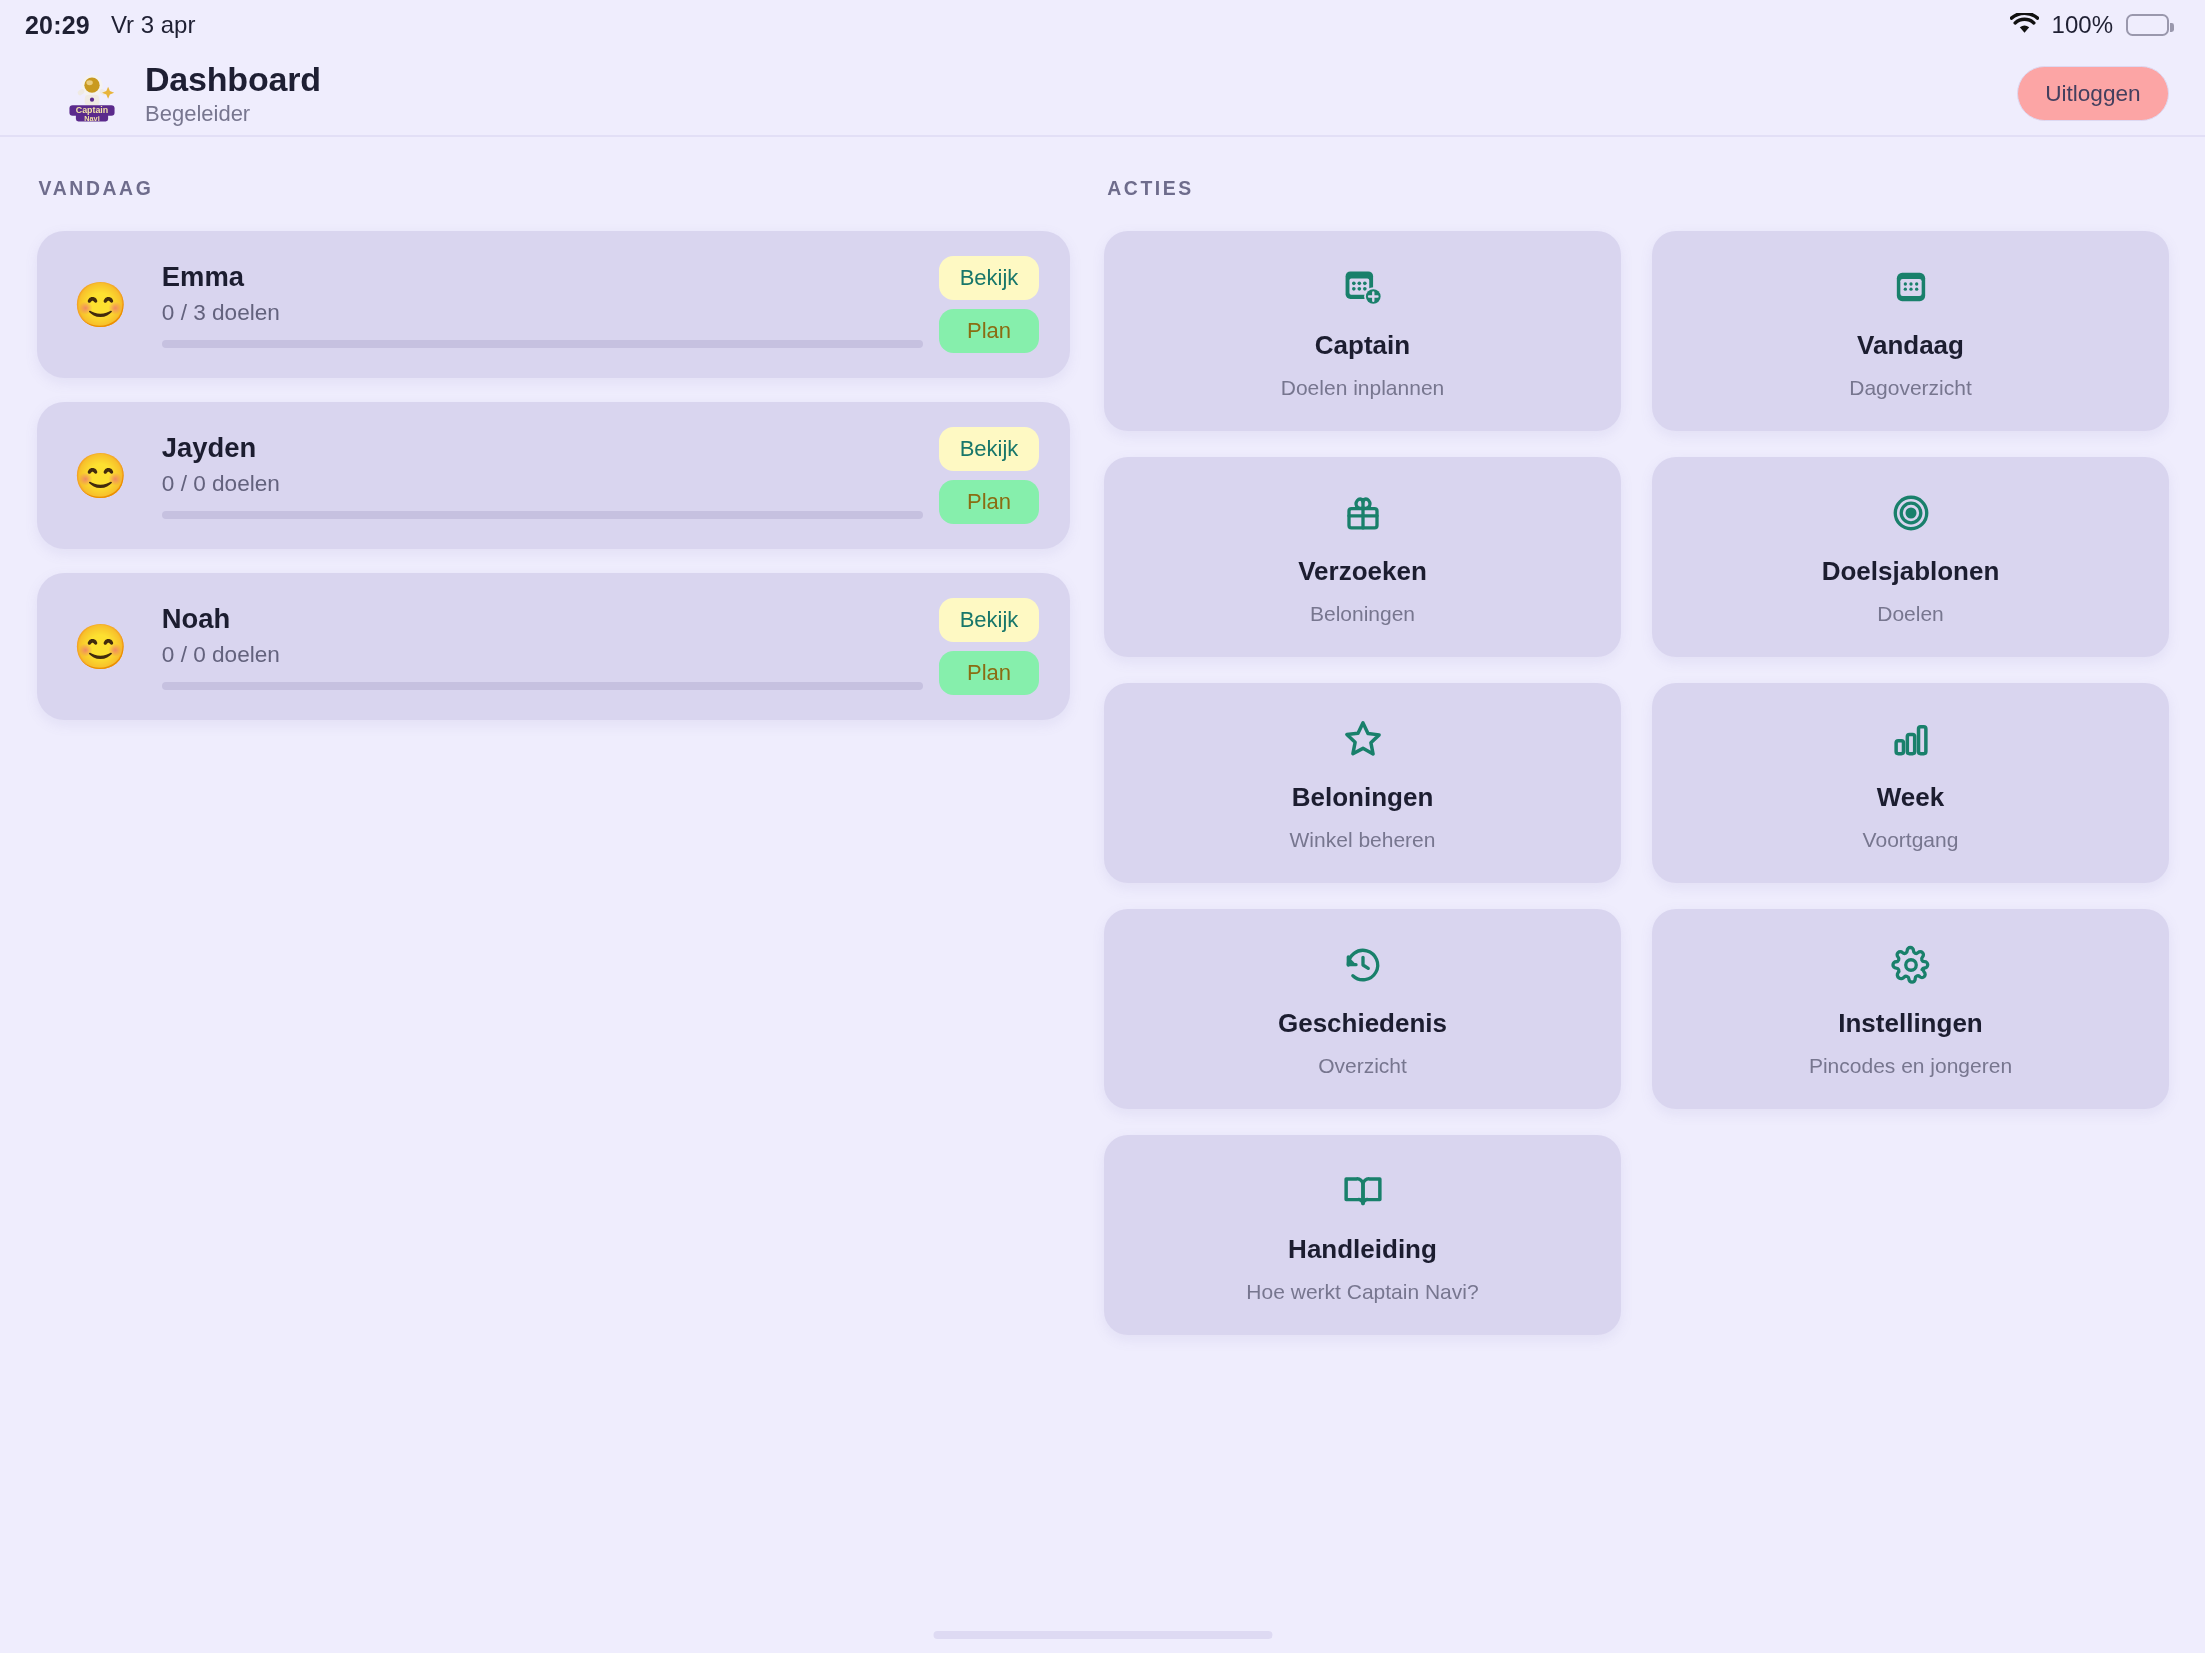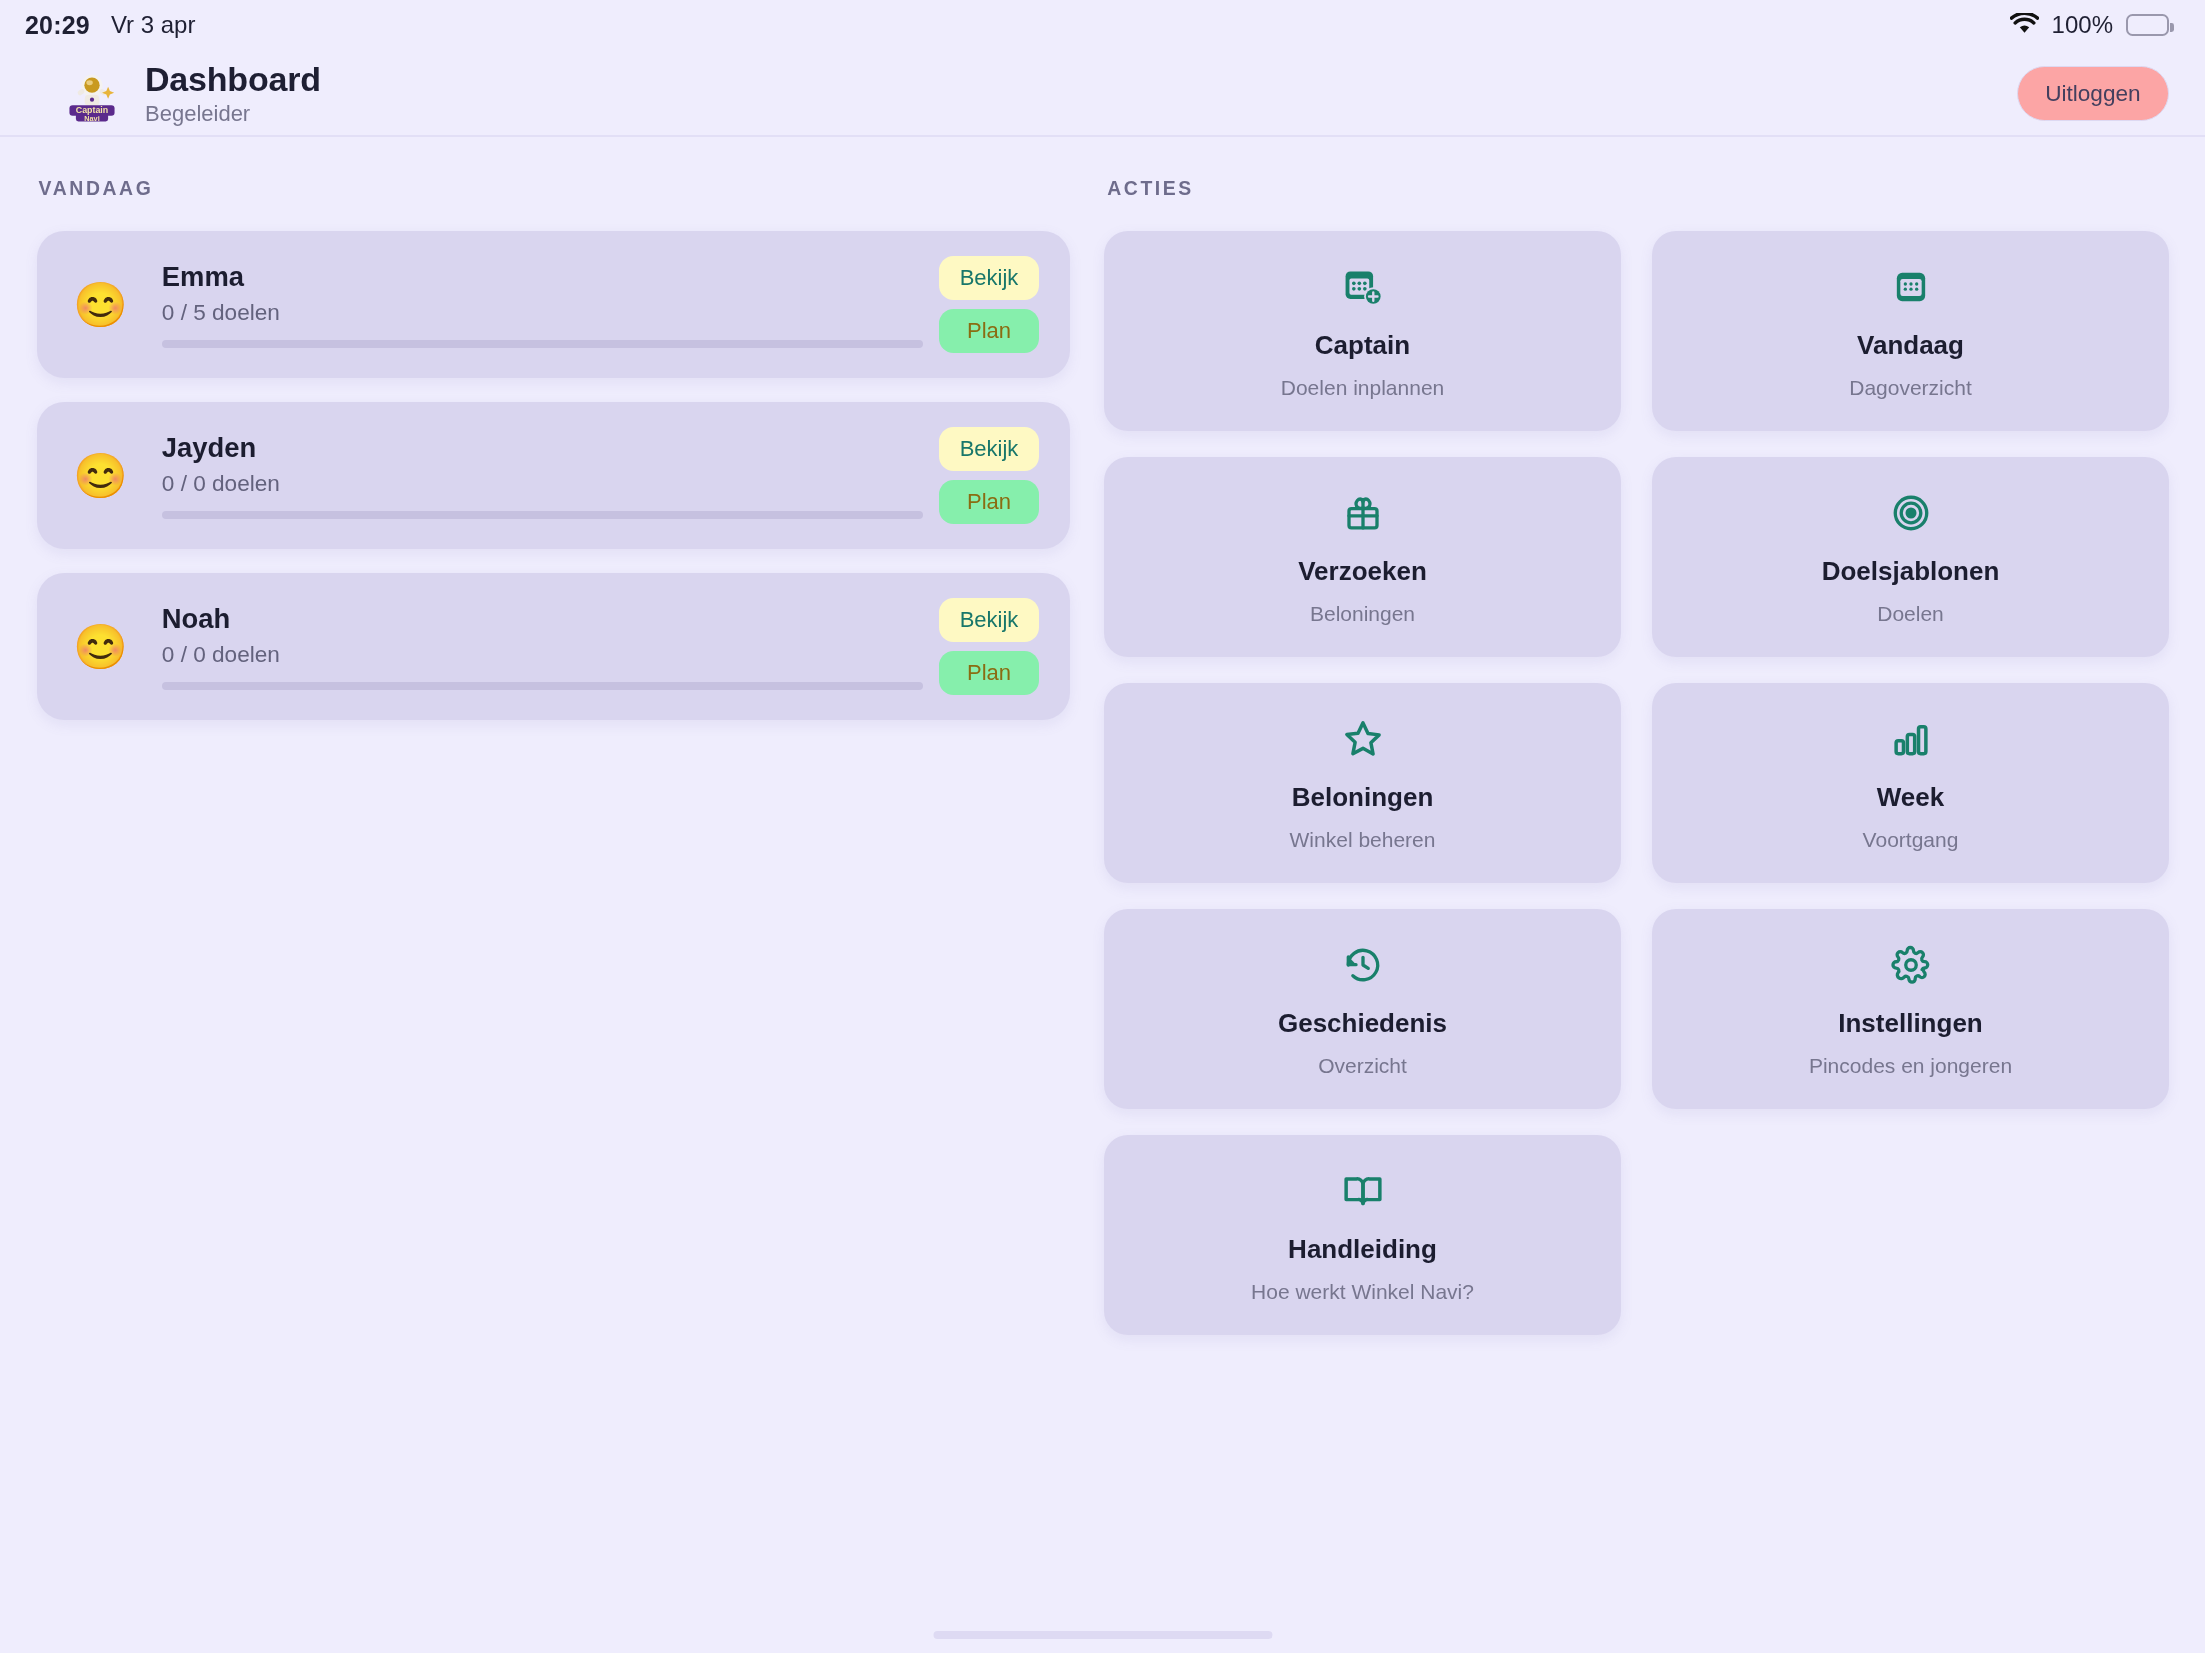--- a/index.html
+++ b/index.html
@@ -173,21 +173,21 @@
 
 <div class="main">
 
   <div class="col-left">
     <div class="section-label">VANDAAG</div>
     <div id="children-list">
         <div class="child-card">
           <div class="avatar">😊</div>
           <div class="child-body">
             <div class="child-name">Emma</div>
-            <div class="child-goals">0 / 5 doelen</div>
+            <div class="child-goals">0 / 3 doelen</div>
             <div class="progress">
               <div class="progress-fill" style="width:0%"></div>
             </div>
           </div>
           <div class="child-btns">
             <button class="btn-view">Bekijk</button>
             <button class="btn-plan">Plan</button>
           </div>
         </div>
         <div class="child-card">
@@ -329,20 +329,20 @@
           <div class="action-sub">Pincodes en jongeren</div>
         </div>
         <div class="action-card">
           <div class="action-icon">
             <svg width="44" height="44" viewBox="0 0 24 24" fill="none" stroke="#19806b" stroke-width="1.9" stroke-linecap="round" stroke-linejoin="round">
               <path d="M2.8 5.4h5.6a3.2 3.2 0 0 1 3.6 3.1v10.3a2.4 2.4 0 0 0-2.7-2.1H2.8z"></path>
               <path d="M21.2 5.4h-5.6a3.2 3.2 0 0 0-3.6 3.1v10.3a2.4 2.4 0 0 1 2.7-2.1h6.5z"></path>
             </svg>
           </div>
           <div class="action-title">Handleiding</div>
-          <div class="action-sub">Hoe werkt Winkel Navi?</div>
+          <div class="action-sub">Hoe werkt Captain Navi?</div>
         </div>
       </div>
   </div>
 </div>
 
 <div class="home-ind"></div>
 
 
 </body></html>

